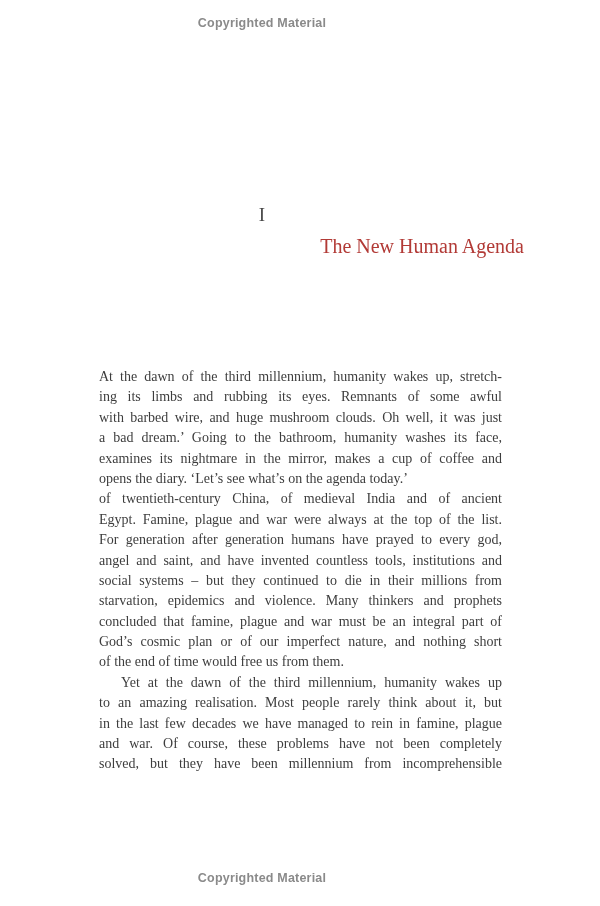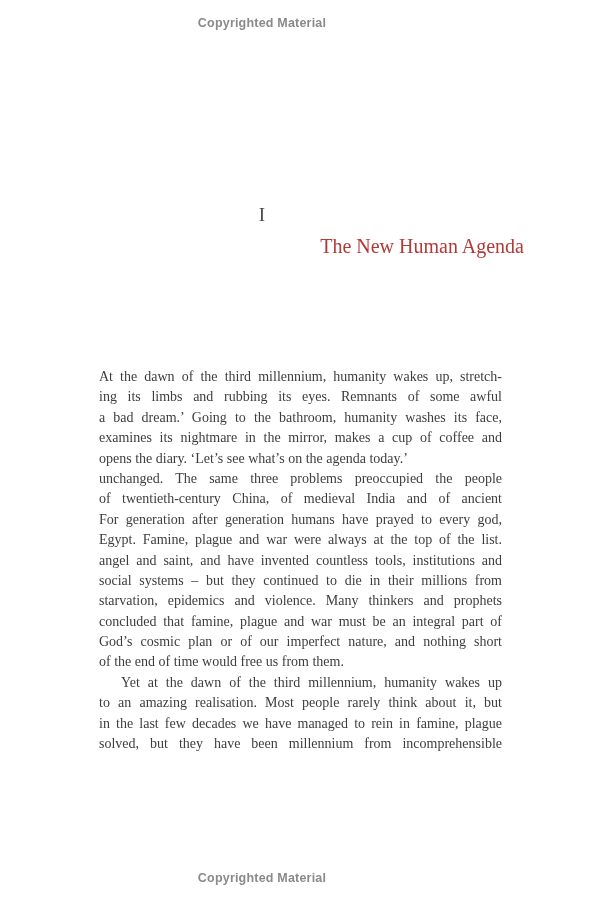--- a/index.html
+++ b/index.html
@@ -81,38 +81,39 @@
   <div class="copyright top">Copyrighted Material</div>
 
   <div class="chapter-number">I</div>
 
   <div class="chapter-title" style="color: rgb(178, 58, 54);">The New Human Agenda</div>
 
   <div class="body-text">
       <div class="para">
         <div class="line">At the dawn of the third millennium, humanity wakes up, stretch-</div>
         <div class="line">ing its limbs and rubbing its eyes. Remnants of some awful</div>
+        <div class="line">with barbed wire, and huge mushroom clouds. Oh well, it was just</div>
         <div class="line">a bad dream.’ Going to the bathroom, humanity washes its face,</div>
         <div class="line">examines its nightmare in the mirror, makes a cup of coffee and</div>
         <div class="line last">opens the diary. ‘Let’s see what’s on the agenda today.’</div>
       </div>
       <div class="para">
-        <div class="line">unchanged. The same three problems preoccupied the people</div>
         <div class="line">of twentieth-century China, of medieval India and of ancient</div>
+        <div class="line">Egypt. Famine, plague and war were always at the top of the list.</div>
         <div class="line">For generation after generation humans have prayed to every god,</div>
-        <div class="line">Egypt. Famine, plague and war were always at the top of the list.</div>
         <div class="line">angel and saint, and have invented countless tools, institutions and</div>
         <div class="line">social systems – but they continued to die in their millions from</div>
         <div class="line">starvation, epidemics and violence. Many thinkers and prophets</div>
         <div class="line">concluded that famine, plague and war must be an integral part of</div>
         <div class="line">God’s cosmic plan or of our imperfect nature, and nothing short</div>
         <div class="line last">of the end of time would free us from them.</div>
       </div>
       <div class="para">
         <div class="line indent">Yet at the dawn of the third millennium, humanity wakes up</div>
         <div class="line">to an amazing realisation. Most people rarely think about it, but</div>
         <div class="line">in the last few decades we have managed to rein in famine, plague</div>
+        <div class="line">and war. Of course, these problems have not been completely</div>
         <div class="line">solved, but they have been millennium from incomprehensible</div>
       </div>
     </div>
 
   <div class="copyright bottom">Copyrighted Material</div>
 </div>
 
 </body></html>

